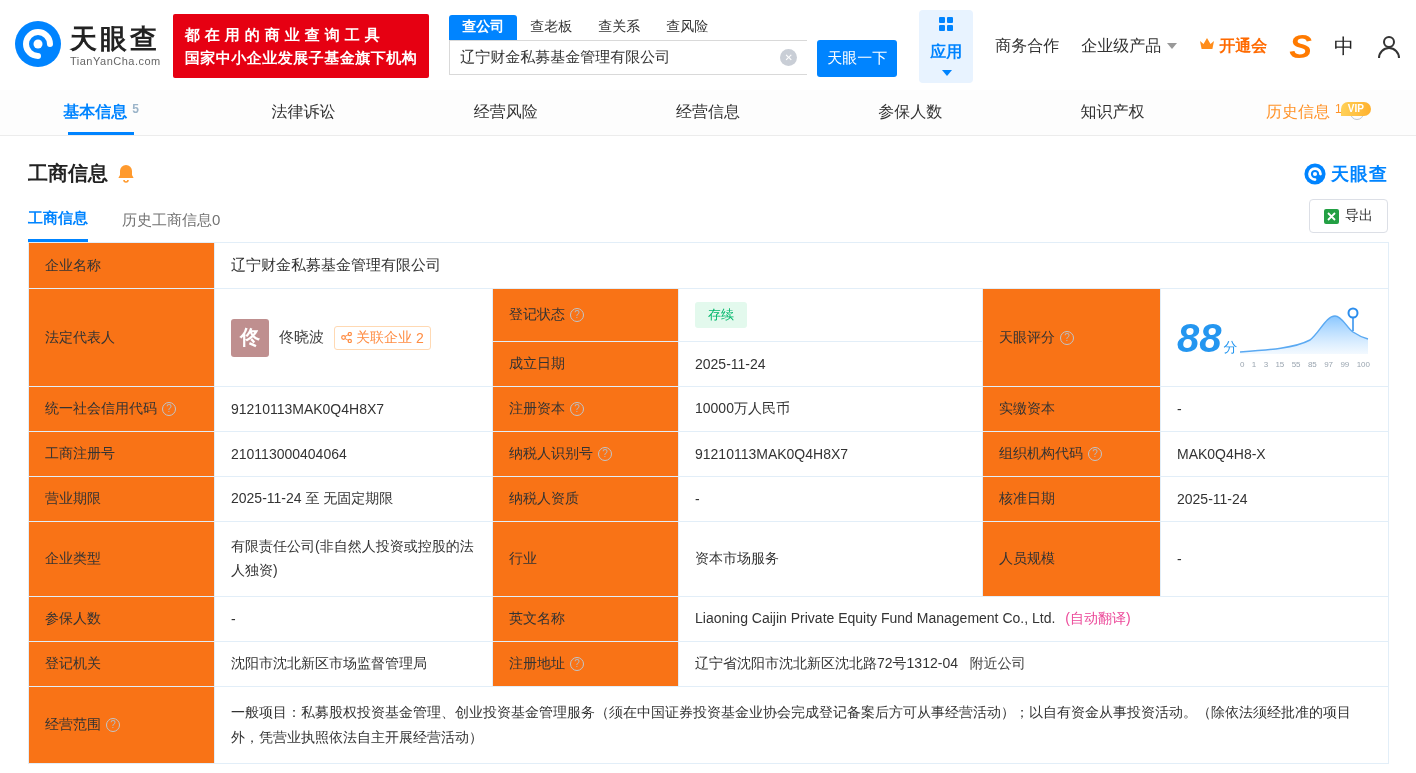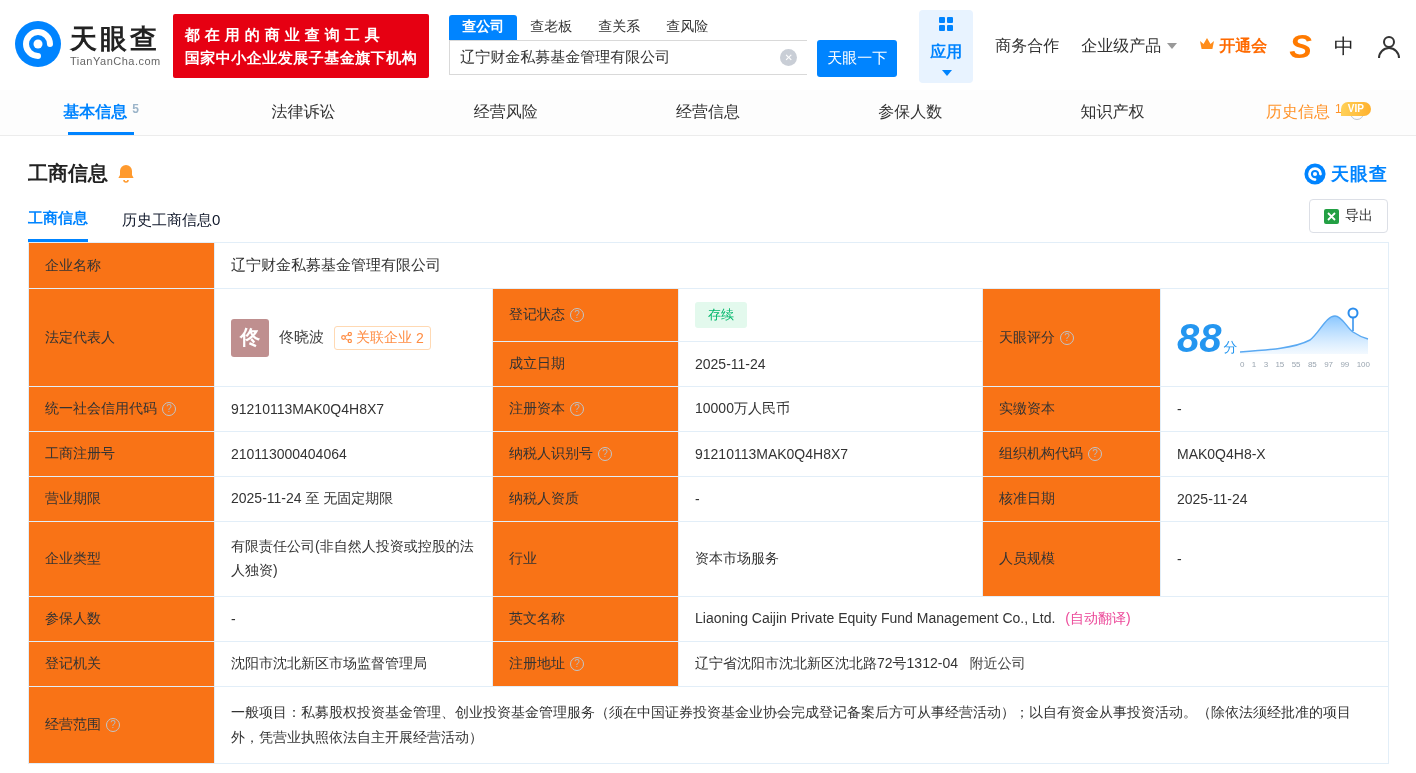--- a/index.html
+++ b/index.html
@@ -61,21 +61,21 @@
     padding:1px 7px 2px; border-radius:7px 7px 7px 0; }
 
   
   .section-head { display:flex; align-items:center; padding:24px 28px 0; }
   .section-title { font-size:20px; font-weight:bold; color:#222; }
   .bell { margin-left:9px; cursor:pointer; display:inline-flex; }
   .brand-right { margin-left:auto; display:flex; align-items:center; gap:5px; cursor:pointer; }
   .brand-right span { color:#0084ff; font-size:18px; font-weight:bold; letter-spacing:1px; }
 
   .subtab-row { display:flex; align-items:center; padding:22px 28px 0; position:relative; }
-  .subtab { font-size:15px; margin-right:34px; padding-bottom:11px; cursor:pointer; color:#0f172a; }
+  .subtab { font-size:15px; margin-right:34px; padding-bottom:11px; cursor:pointer; color:#737373; }
   .subtab.active { color:#0084ff; font-weight:bold; border-bottom:3px solid #0084ff; }
   .export-btn { position:absolute; right:28px; top:12px; display:flex; align-items:center; gap:6px;
     border:1px solid #dcdfe6; background:#fff; border-radius:4px; padding:7px 14px;
     font-size:14px; color:#333; cursor:pointer; font-family:"Liberation Sans","DejaVu Sans",sans-serif; }
 
   
   .info-table { width:1360px; margin:0 28px; border-collapse:collapse; table-layout:fixed; }
   .info-table td { border:1px solid #e2eef8; font-size:14px; padding:13px 16px; vertical-align:middle;
     word-break:break-all; }
   .info-table td.lbl { background:#f97316; color:#333; }

